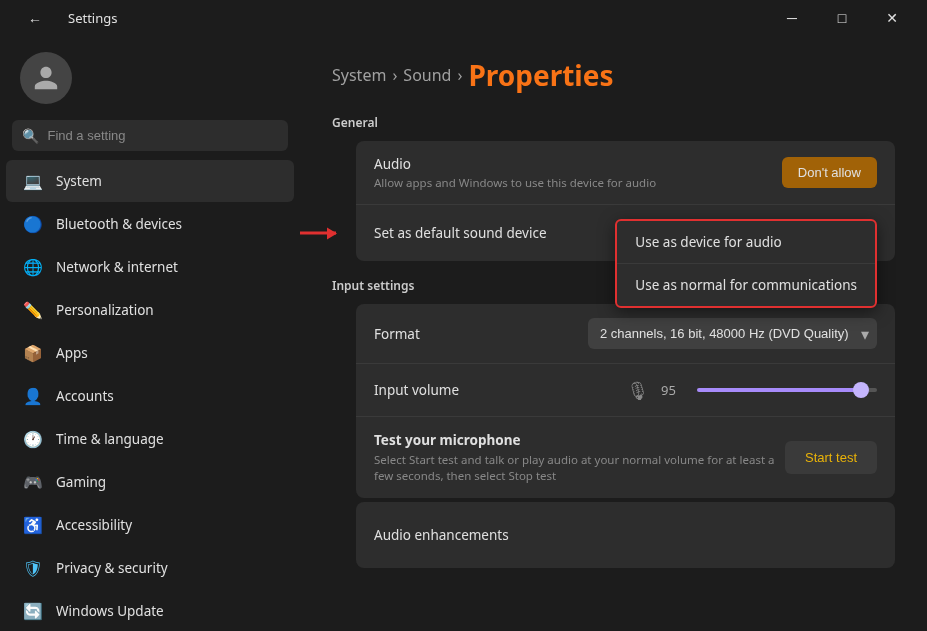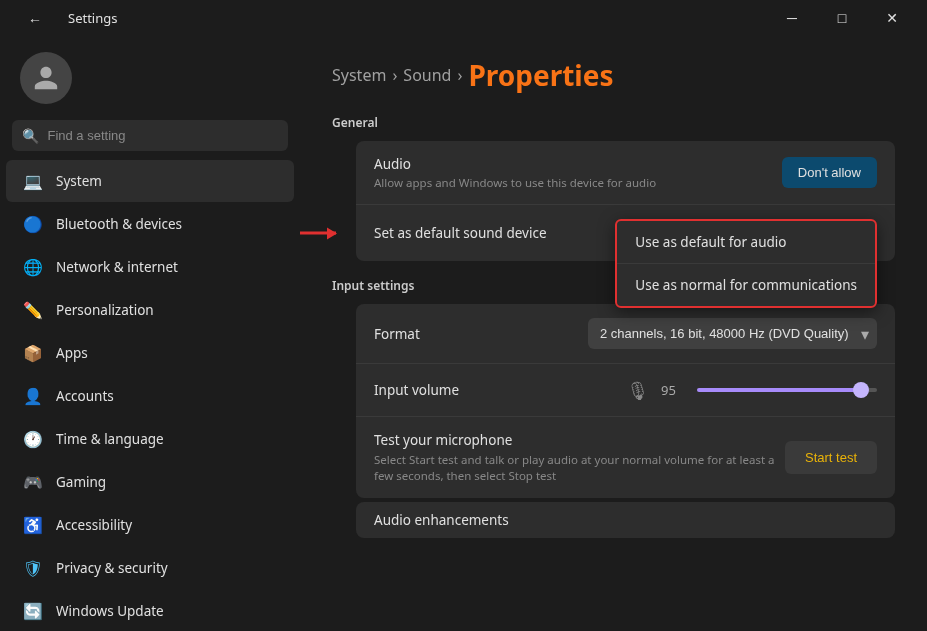--- a/index.html
+++ b/index.html
@@ -186,21 +186,21 @@
       padding: 14px 18px;
       border-bottom: 1px solid #3a3a3a;
       position: relative;
     }
     .card-row:last-child { border-bottom: none; }
 
     .row-label { font-size: 13.5px; color: #e0e0e0; }
     .row-sublabel { font-size: 11.5px; color: #888; margin-top: 2px; }
 
     .btn-default {
-      background: #0c4a6e;
+      background: #a16207;
       border: none;
       color: #e0e0e0;
       padding: 8px 16px;
       border-radius: 6px;
       font-size: 13px;
       cursor: pointer;
       white-space: nowrap;
     }
 
     
@@ -312,28 +312,28 @@
       padding: 9px 20px;
       border-radius: 6px;
       font-size: 13px;
       cursor: pointer;
       white-space: nowrap;
       font-weight: 500;
     }
 
     
     .mic-text-block { flex: 1; }
-    .mic-title { font-size: 13.5px; font-weight: 400; color: #e0e0e0; }
+    .mic-title { font-size: 13.5px; font-weight: 700; color: #e0e0e0; }
     .mic-sub { font-size: 11.5px; color: #888; margin-top: 3px; line-height: 1.4; }
 
     .audio-enh-row {
       display: flex;
       align-items: center;
       justify-content: space-between;
-      padding: 9px 18px;
+      padding: 24px 18px;
     }
   </style>
 </head>
 <body>
 
 <div class="titlebar">
   <div class="titlebar-left">
     <button class="titlebar-btn">←</button>
     <span class="titlebar-title">Settings</span>
   </div>
@@ -433,21 +433,21 @@
       <div class="card-row" style="position:relative; min-height:56px;">
         <div>
           <div class="row-label">Set as default sound device</div>
         </div>
 
         <div class="arrow-annotation">
           <div class="arrow-line"></div>
         </div>
 
         <div class="default-dropdown">
-          <div class="default-dropdown-item">Use as default for audio</div>
+          <div class="default-dropdown-item">Use as device for audio</div>
           <div class="default-dropdown-item">Use as normal for communications</div>
         </div>
       </div>
     </div>
 
     <div class="section-label" style="margin-top:16px;">Input settings</div>
 
     <div class="card">
 
       <div class="card-row">

